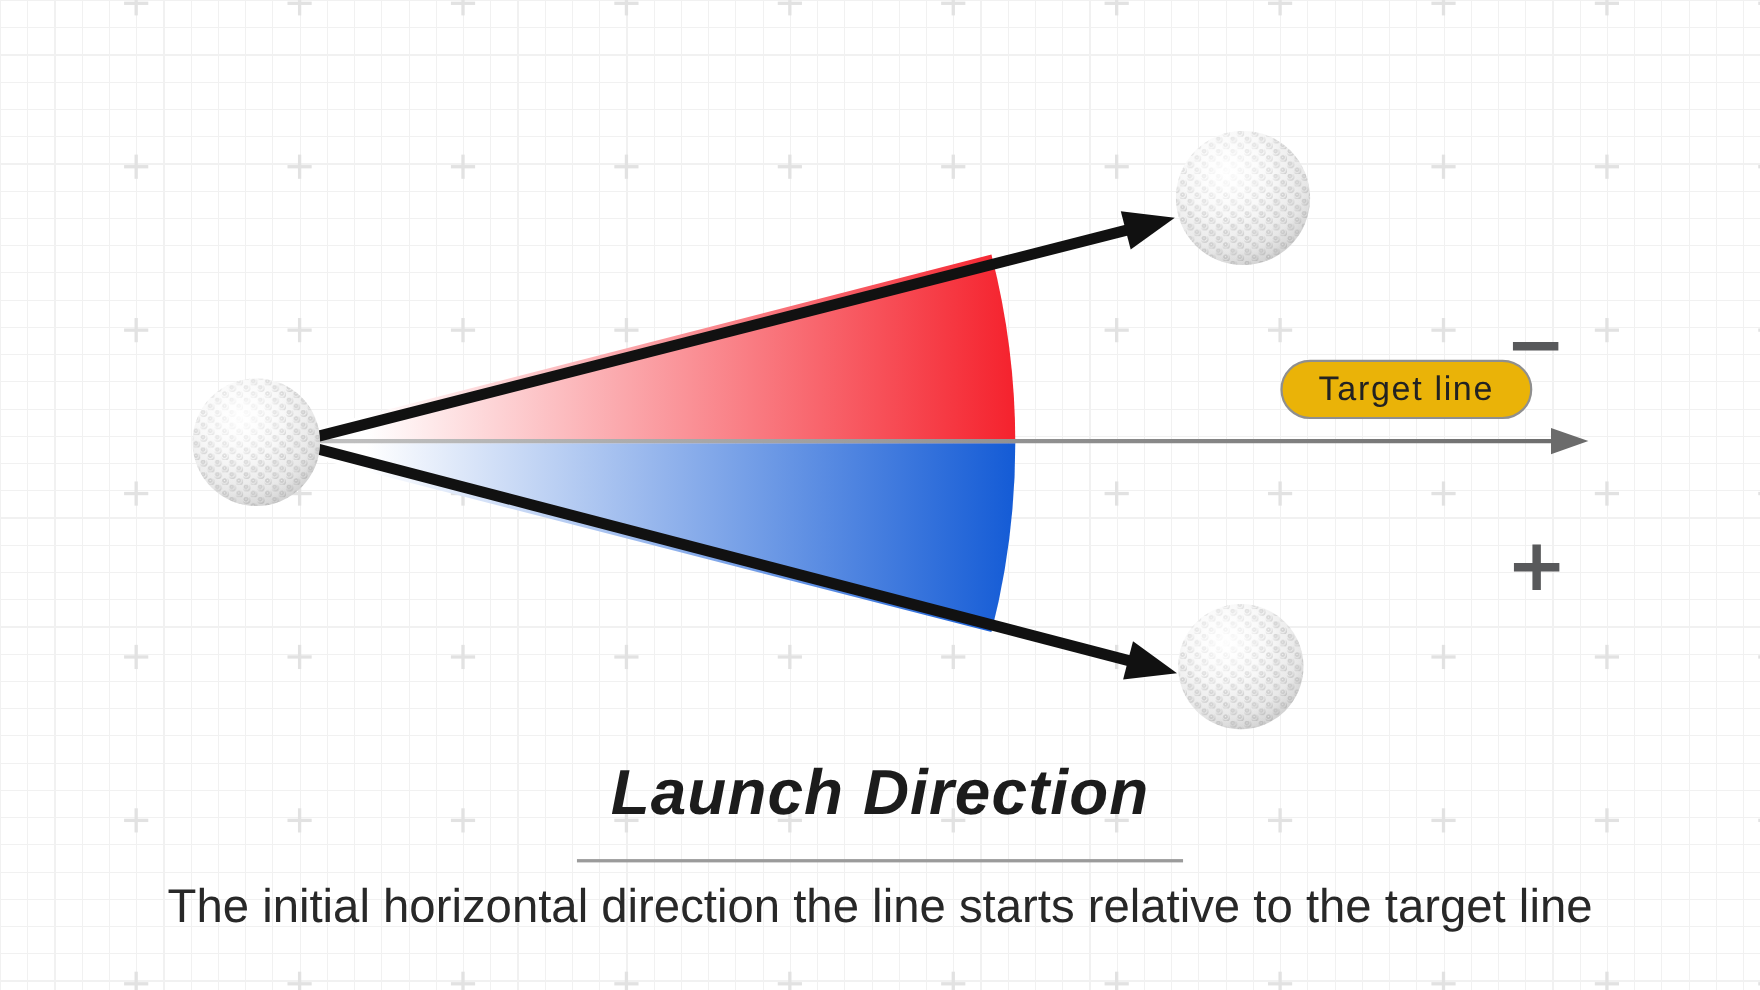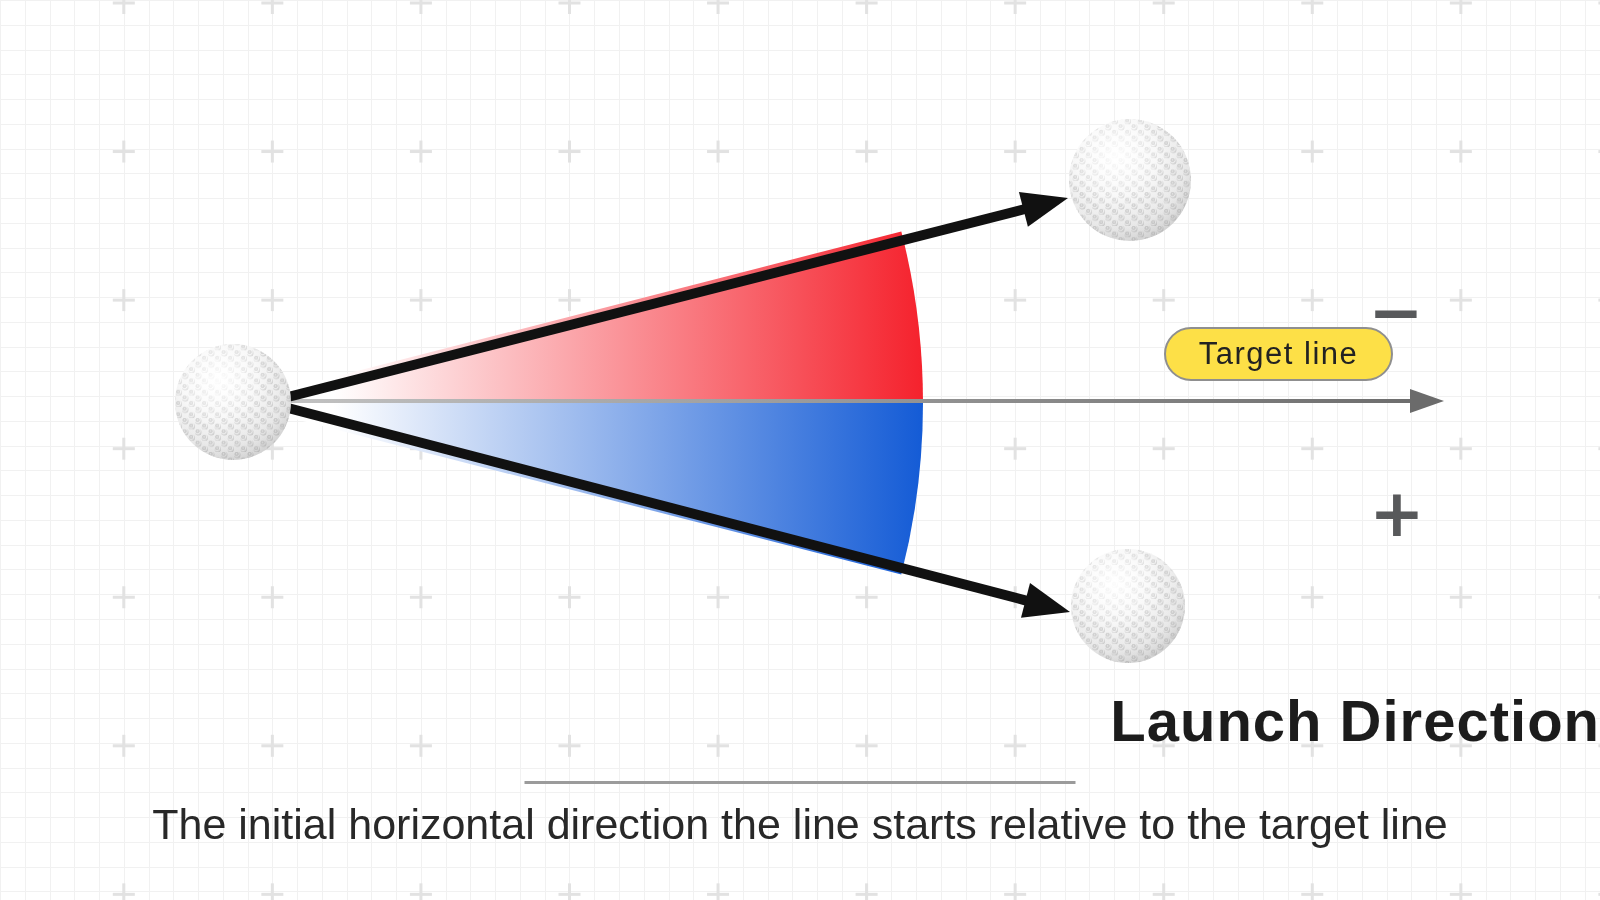--- a/index.html
+++ b/index.html
@@ -9,38 +9,38 @@
     background-color:#ffffff;
     background-image:
       repeating-linear-gradient(to right,  #f1f1f1 0px, #f1f1f1 1px, transparent 1px, transparent 24.76px),
       repeating-linear-gradient(to bottom, #f1f1f1 0px, #f1f1f1 1px, transparent 1px, transparent 24.76px);
   }
   .stage{position:absolute;inset:0;}
   svg.canvas{position:absolute;left:0;top:0;}
 
   .pill{
     position:absolute;left:1164px;top:327px;width:229px;height:54px;
-    border:2px solid #8f8f8f;border-radius:28px;background:#fde047;
+    border:2px solid #8f8f8f;border-radius:28px;background:#eab308;
     display:flex;align-items:center;justify-content:center;box-sizing:border-box;
   }
   .pill span{
     font-size:31px;color:#222222;letter-spacing:1.5px;font-weight:400;
   }
 
   .sign{
     position:absolute;color:#58595b;font-family:"DejaVu Sans", sans-serif;
     font-weight:700;font-size:66px;line-height:1;width:100px;text-align:center;
     transform:translate(-50%,-50%);
   }
   .sign.minus{left:1396px;top:313px;}
   .sign.plus{left:1397px;top:514px;}
 
   .title{
-    position:absolute;left:0;right:0;top:691px;text-align:right;
-    font-size:58px;font-weight:700;color:#1c1c1c;letter-spacing:1px;line-height:1.05;
+    position:absolute;left:0;right:0;top:691px;text-align:center;
+    font-size:58px;font-weight:700;color:#1c1c1c;letter-spacing:1px;line-height:1.05;font-style:italic;
   }
   .divider{
     position:absolute;left:50%;top:781px;width:551px;height:3px;
     background:#9b9b9b;transform:translateX(-50%);
   }
   .subtitle{
     position:absolute;left:0;right:0;top:800px;text-align:center;
     font-size:43px;font-weight:400;color:#282828;letter-spacing:0;
   }
 </style>

